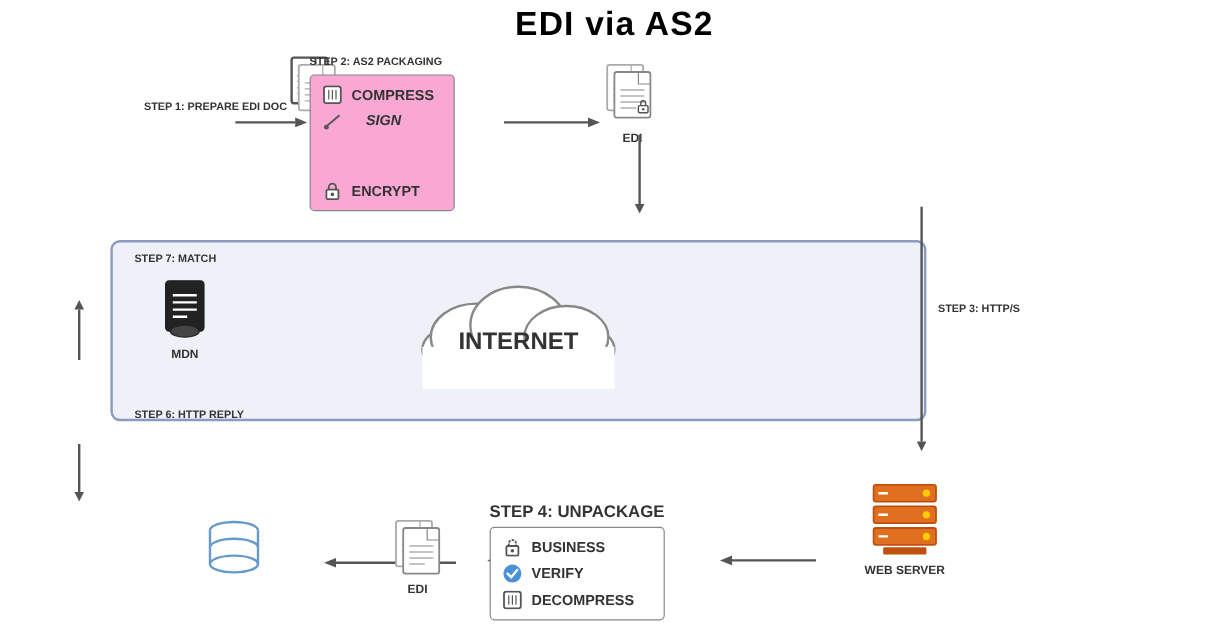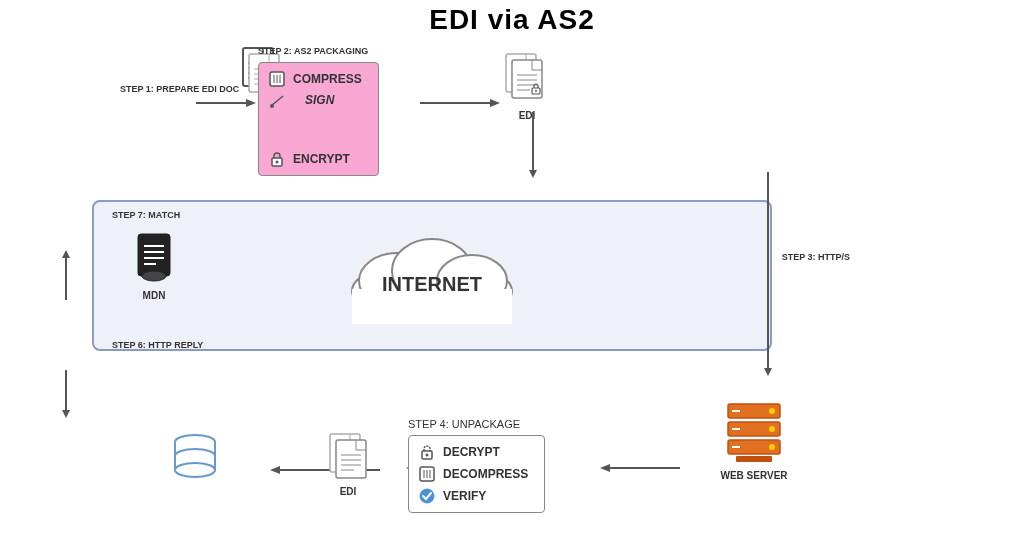--- a/index.html
+++ b/index.html
@@ -194,48 +194,48 @@
   </div>
 
   <div style="position:absolute; left:406px; top:460px;">
     <svg width="80" height="12" viewBox="0 0 80 12">
       <line x1="80" y1="6" x2="10" y2="6" stroke="#555" stroke-width="2"></line>
       <polygon points="10,2 0,6 10,10" fill="#555"></polygon>
     </svg>
   </div>
 
   <div style="position:absolute; left:408px; top:418px;">
-    <div style="font-size:11px; font-weight:normal; color:#333; margin-bottom:5px;">STEP 4: UNPACKAGE</div>
+    <div style="font-size:14px; font-weight:bold; color:#333; margin-bottom:5px;">STEP 4: UNPACKAGE</div>
     <div style="border:1.5px solid #888; border-radius:4px; background:#fff; padding:5px 16px 5px 10px;">
 
       <div style="display:flex; align-items:center; gap:8px; padding:3px 0;">
         <svg width="16" height="16" viewBox="0 0 16 16">
           <rect x="3" y="7" width="10" height="8" rx="1" fill="white" stroke="#555" stroke-width="1.5"></rect>
           <path d="M5 7 V5 a3 3 0 0 1 6 0 V7" fill="none" stroke="#555" stroke-width="1.5" stroke-dasharray="2,1"></path>
           <circle cx="8" cy="11" r="1.5" fill="#555"></circle>
         </svg>
-        <span style="font-size:12px; font-weight:bold; color:#333;">DECRYPT</span>
+        <span style="font-size:12px; font-weight:bold; color:#333;">BUSINESS</span>
+      </div>
+
+      <div style="display:flex; align-items:center; gap:8px; padding:3px 0;">
+        <svg width="16" height="16" viewBox="0 0 16 16">
+          <circle cx="8" cy="8" r="7" fill="#4a90d9" stroke="#4a90d9" stroke-width="1"></circle>
+          <polyline points="4,8 7,11 12,5" fill="none" stroke="white" stroke-width="2" stroke-linecap="round"></polyline>
+        </svg>
+        <span style="font-size:12px; font-weight:bold; color:#333;">VERIFY</span>
       </div>
 
       <div style="display:flex; align-items:center; gap:8px; padding:3px 0;">
         <svg width="16" height="16" viewBox="0 0 16 16">
           <rect x="1" y="1" width="14" height="14" rx="2" fill="white" stroke="#555" stroke-width="1.5"></rect>
           <line x1="5" y1="4" x2="5" y2="12" stroke="#555" stroke-width="1"></line>
           <line x1="8" y1="4" x2="8" y2="12" stroke="#555" stroke-width="1"></line>
           <line x1="11" y1="4" x2="11" y2="12" stroke="#555" stroke-width="1"></line>
         </svg>
         <span style="font-size:12px; font-weight:bold; color:#333;">DECOMPRESS</span>
-      </div>
-
-      <div style="display:flex; align-items:center; gap:8px; padding:3px 0;">
-        <svg width="16" height="16" viewBox="0 0 16 16">
-          <circle cx="8" cy="8" r="7" fill="#4a90d9" stroke="#4a90d9" stroke-width="1"></circle>
-          <polyline points="4,8 7,11 12,5" fill="none" stroke="white" stroke-width="2" stroke-linecap="round"></polyline>
-        </svg>
-        <span style="font-size:12px; font-weight:bold; color:#333;">VERIFY</span>
       </div>
     </div>
   </div>
 
   <div style="position:absolute; left:720px; top:400px; display:flex; flex-direction:column; align-items:center;">
     <svg width="68" height="70" viewBox="0 0 68 70">
 
       <rect x="8" y="4" width="52" height="14" rx="2" fill="#e07020" stroke="#c05010" stroke-width="1.5"></rect>
       <line x1="12" y1="11" x2="20" y2="11" stroke="#fff" stroke-width="2"></line>
       <circle cx="52" cy="11" r="3" fill="#ffcc00"></circle>

